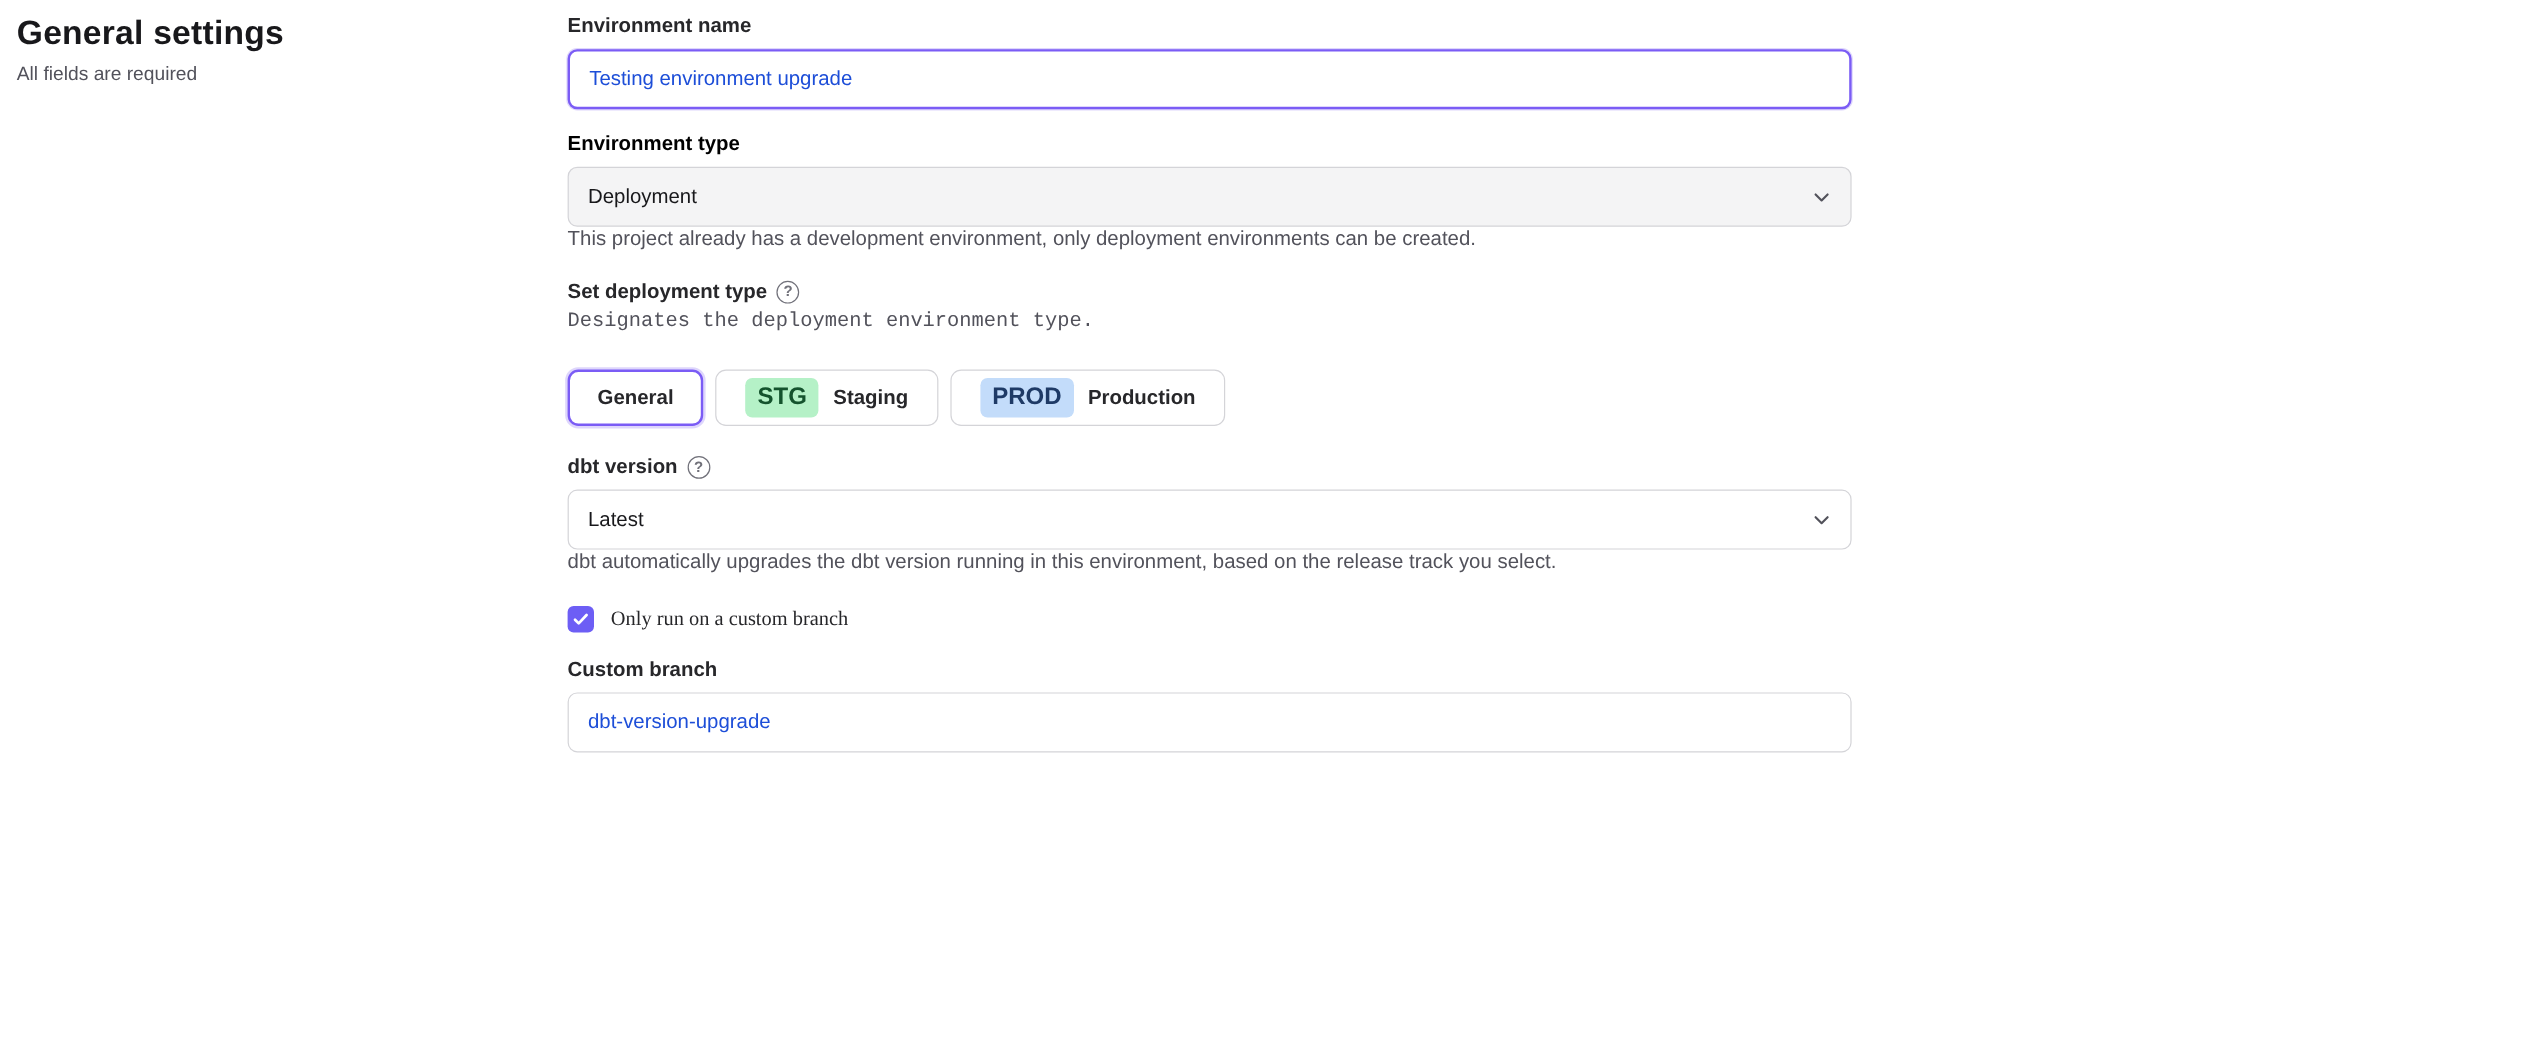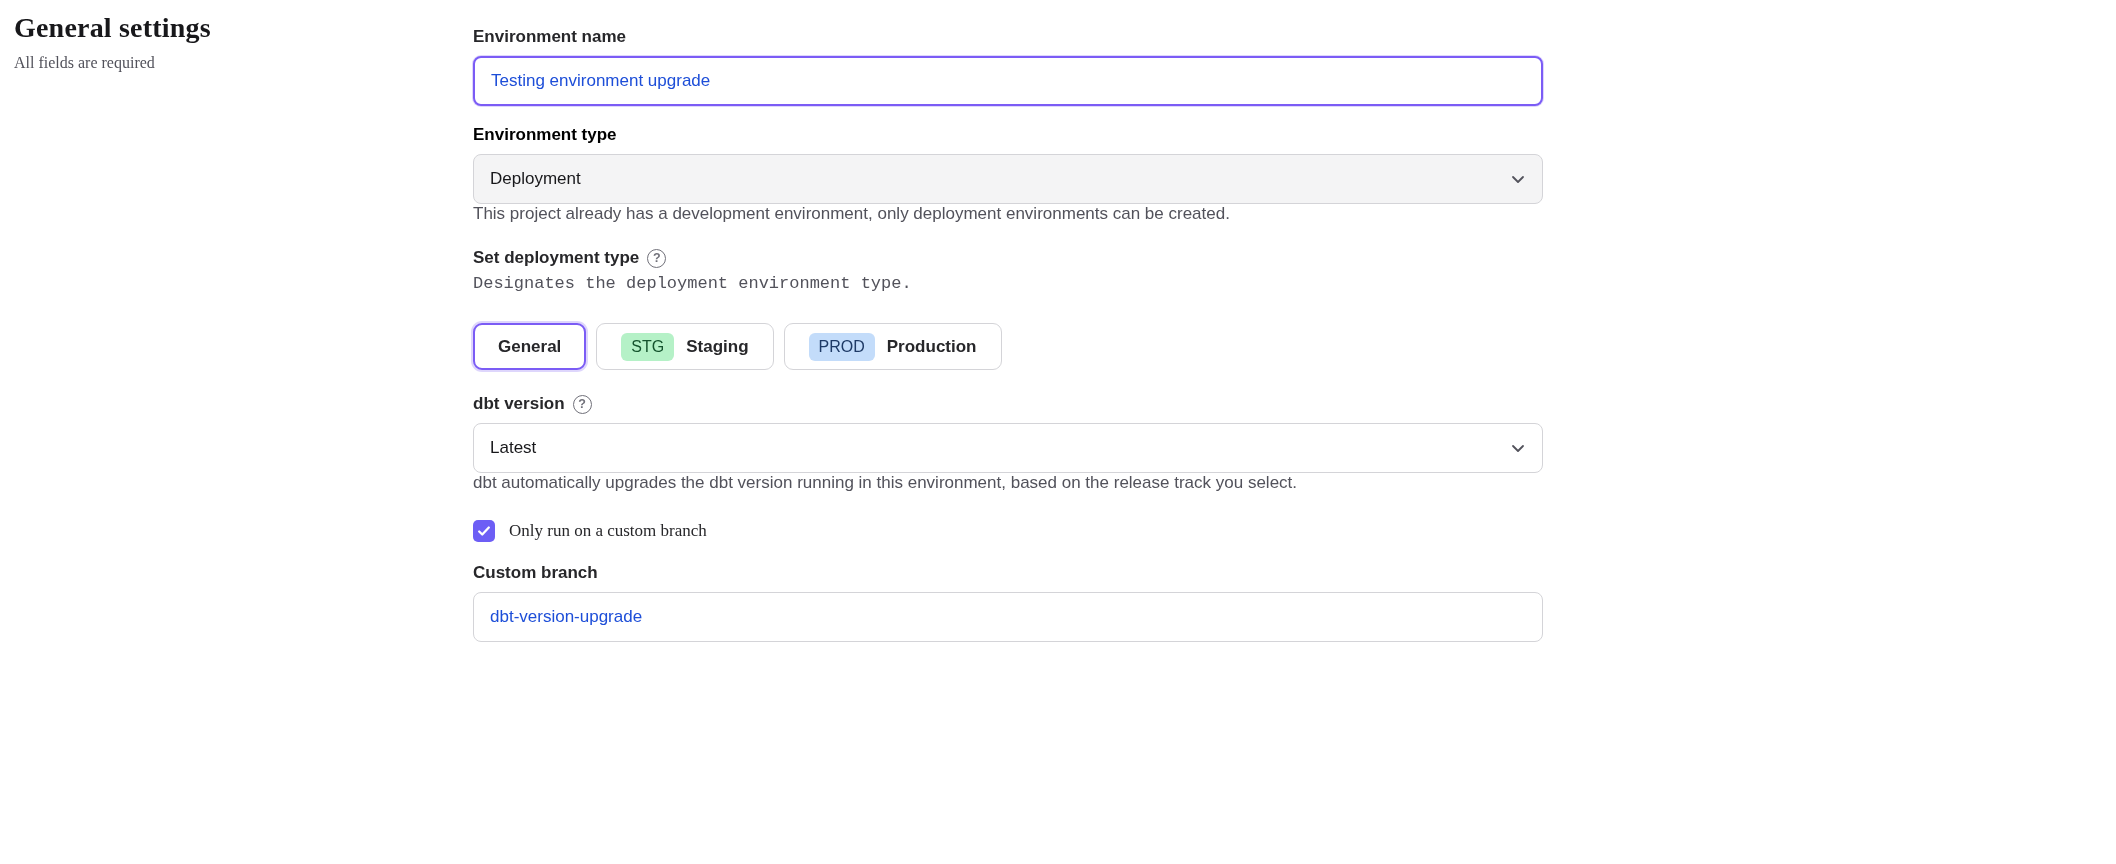--- a/index.html
+++ b/index.html
@@ -4,25 +4,25 @@
 <style>
   * { margin: 0; padding: 0; box-sizing: border-box; }
   html, body {
     width: 2116px; height: 864px;
     background: #ffffff;
     font-family: "Liberation Sans", sans-serif;
     overflow: hidden;
     position: relative;
     color: #1f2328;
   }
-  .title-block { position: absolute; left: 14px; top: 12px; font-family: Liberation Serif, serif; }
+  .title-block { position: absolute; left: 14px; top: 12px; }
   .page-title { font-size: 28px; font-weight: 700; color: #18181b; letter-spacing: 0.2px; }
   .page-subtitle { margin-top: 10px; font-size: 16px; color: #52525b; }
 
-  .form-col { position: absolute; left: 473px; top: 27px; width: 1070px; }
+  .form-col { position: absolute; left: 473px; top: 12px; width: 1070px; }
 
   .group { margin-bottom: 19px; }
   .field-label { font-size: 17px; font-weight: 600; color: #27272a; margin-bottom: 9px; display: flex; align-items: center; gap: 8px; }
   .field-label.disabled { color: #000000; }
   .helper-text { font-size: 17px; color: #52525b; }
 
   .text-input {
     width: 100%; height: 50px;
     border: 1px solid #d4d4d8; border-radius: 8px;
     background: #ffffff;
@@ -68,21 +68,21 @@
     margin-top: 18px;
   }
   .type-button.selected {
     border: 2px solid #7b5cf5;
     box-shadow: 0 0 0 2px rgba(123, 92, 245, 0.25);
     padding: 0 23px;
   }
   .badge {
     display: inline-flex; align-items: center;
     padding: 5px 10px; border-radius: 6px;
-    font-size: 16px; font-weight: 400; text-align: right;
+    font-size: 20px; font-weight: 700; text-align: right;
   }
   .badge-stg { background: #b5f1c7; color: #14532d; }
   .badge-prod { background: #c3dcfa; color: #1e3a66; }
 
   .checkbox-row { display: flex; align-items: center; gap: 14px; margin: 27px 0 21px 0; font-family: Liberation Serif, serif; }
   .checkbox {
     width: 22px; height: 22px; border-radius: 5px;
     background: #6d5ef5; flex: none;
     display: flex; align-items: center; justify-content: center;
     cursor: pointer;

